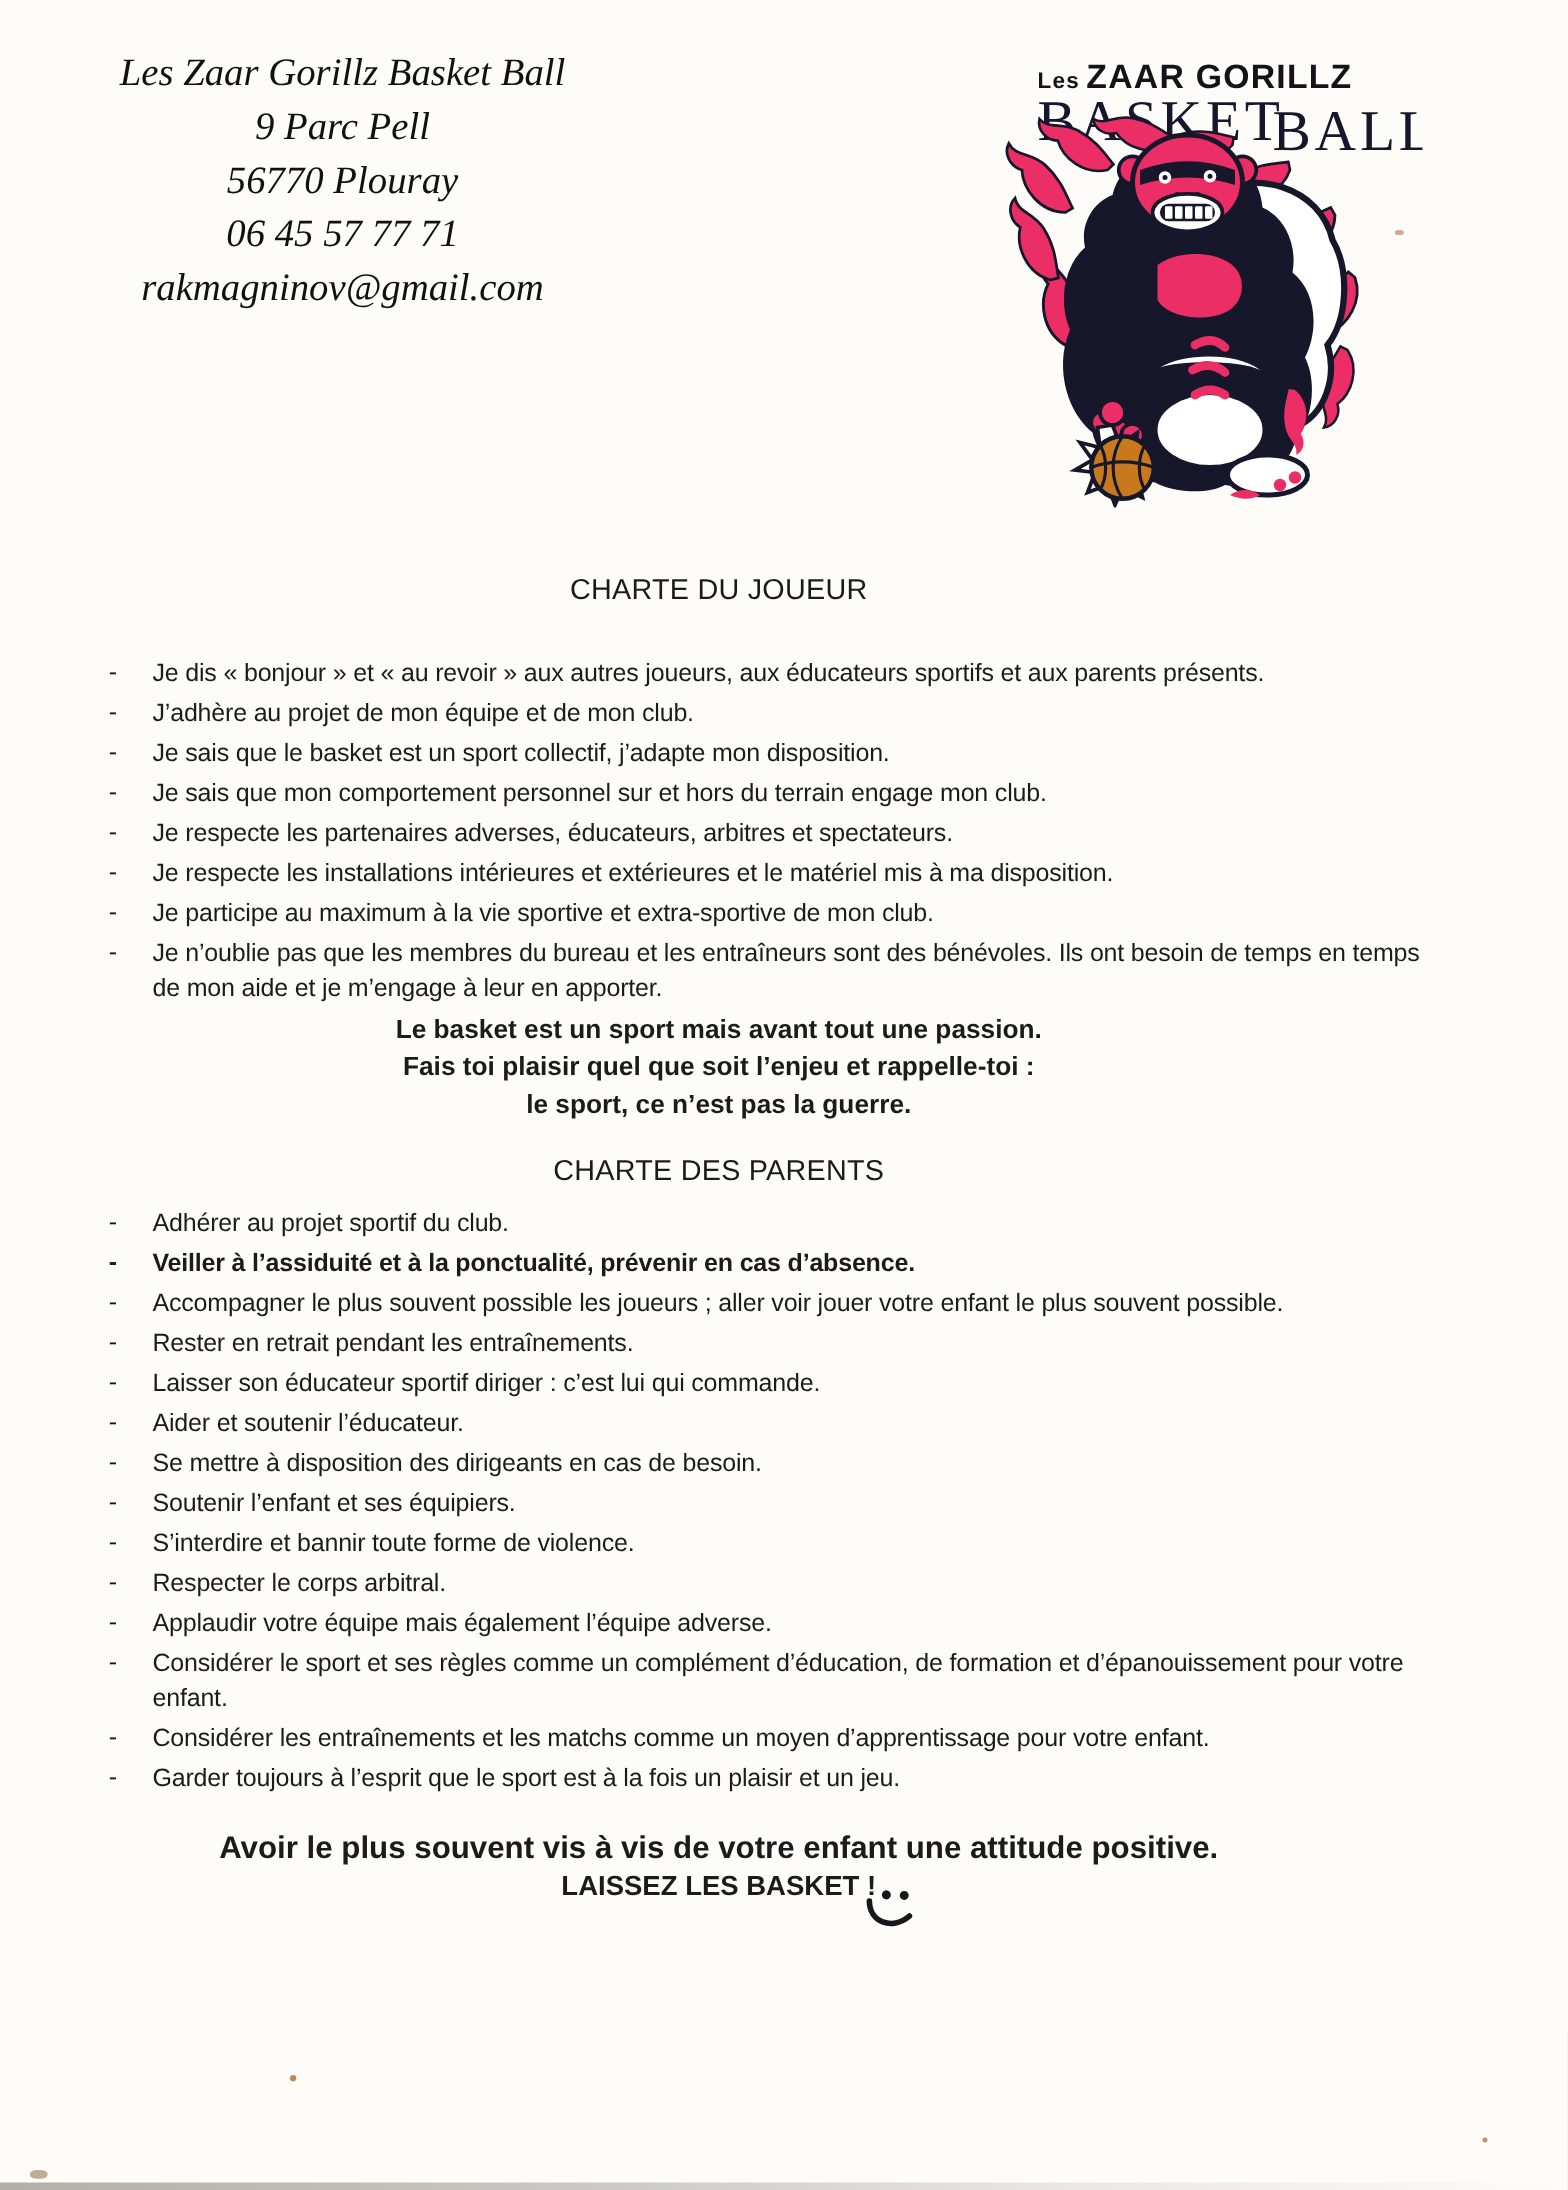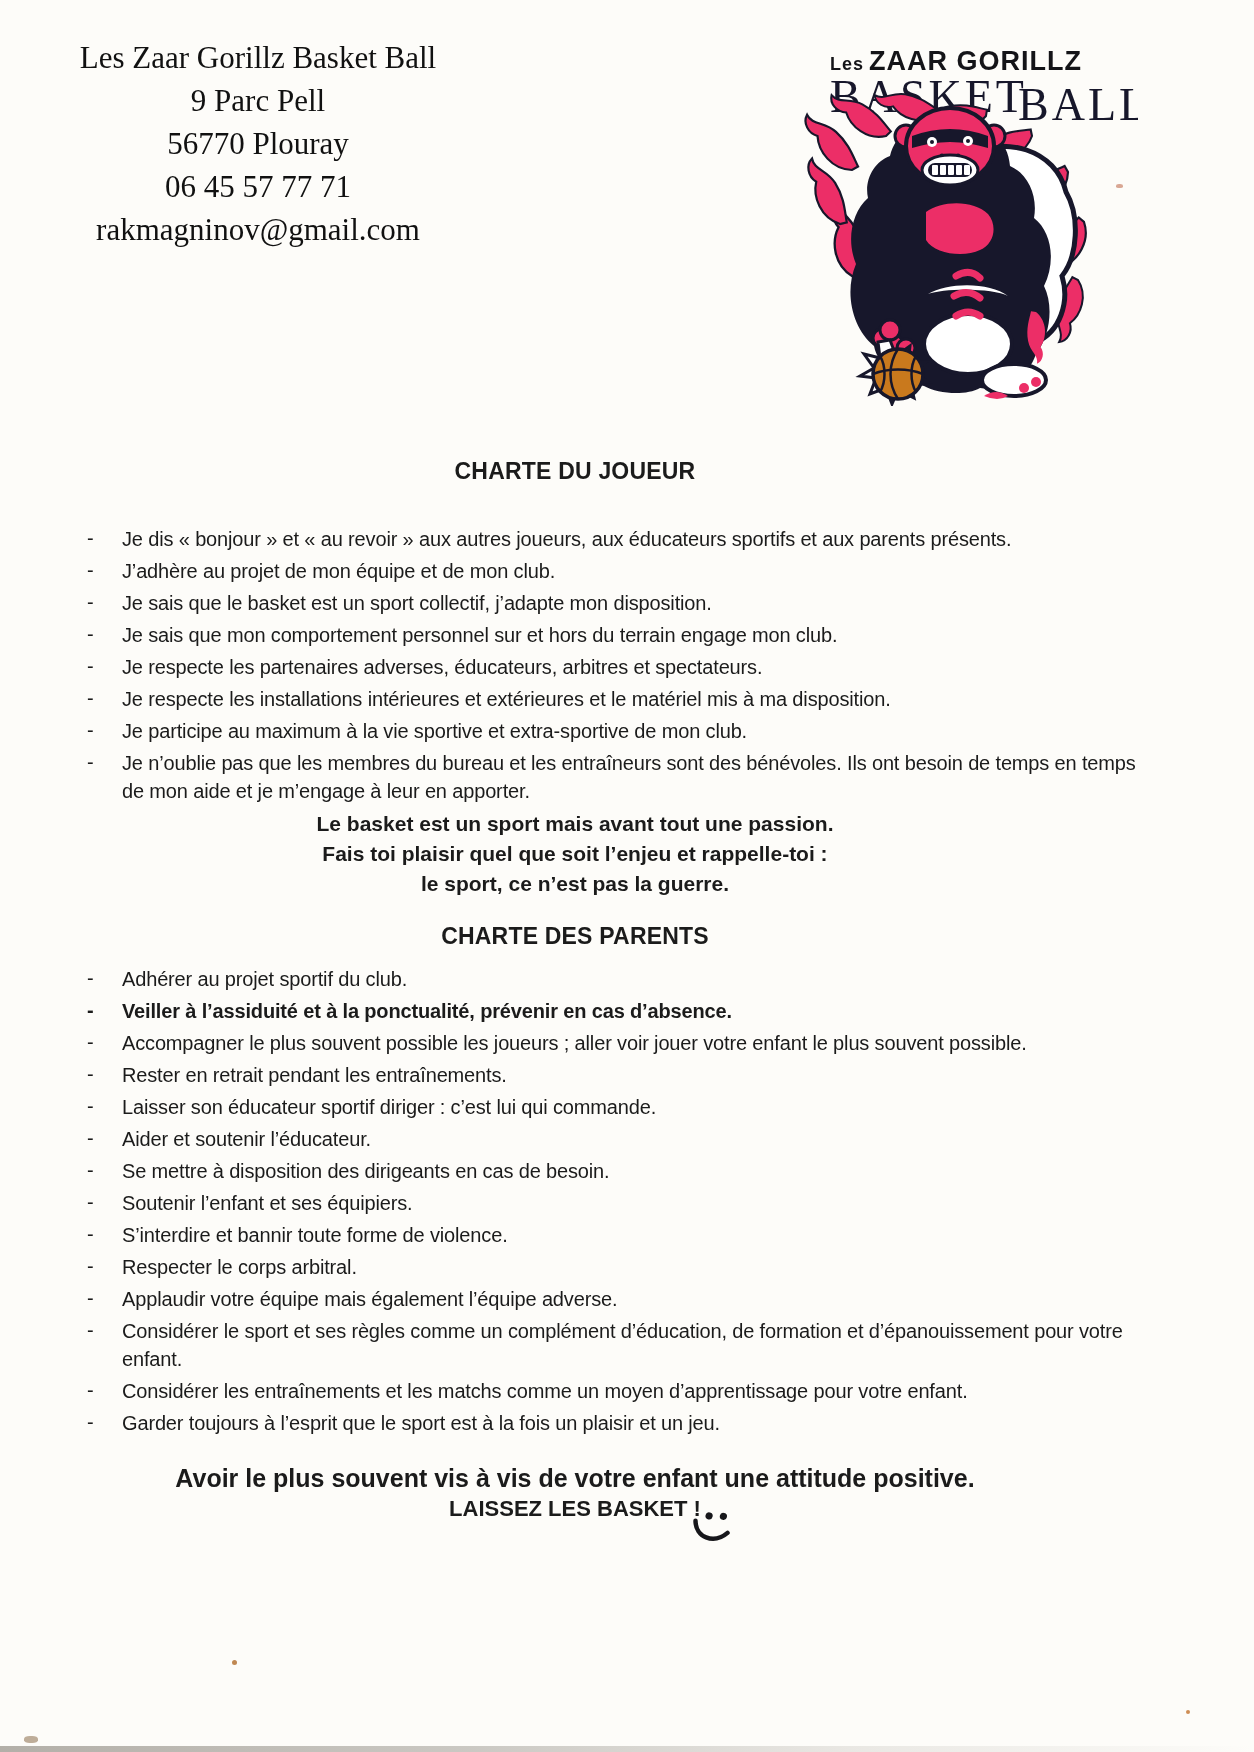--- a/index.html
+++ b/index.html
@@ -10,31 +10,31 @@
     color:#1b1b1b;
   }
   .sheet {
     position:relative;
     width:1254px; height:1752px;
     background:#fdfcf9;
     overflow:hidden;
   }
   
   .contact {
-    position:absolute; left:56px; top:36px; width:404px;
+    position:absolute; left:72px; top:36px; width:404px;
     text-align:center;
     font-family:"Liberation Serif", serif;
-    font-size:31px; line-height:43px; color:#111;
+    font-size:31px; line-height:43px; color:#111;font-style:italic;
   }
   .contact-line { white-space:nowrap; }
   .logo { position:absolute; left:778px; top:44px; width:360px; height:362px; }
   
   .content { position:absolute; left:85px; top:0; width:1072px; }
   .charter-title {
-    font-size:23px; font-weight:bold; letter-spacing:.2px;
+    font-size:23px; font-weight:normal; letter-spacing:.2px;
     width:980px; text-align:center;
   }
   .title-player  { margin-top:458px; }
   .title-parents { margin-top:24px; }
   .charter-list { list-style:none; margin-top:40px; }
   .parents-list { margin-top:15px; }
   .charter-item {
     position:relative; padding-left:37px;
     font-size:20px; line-height:28px; margin-bottom:4px;
     letter-spacing:-.15px;

